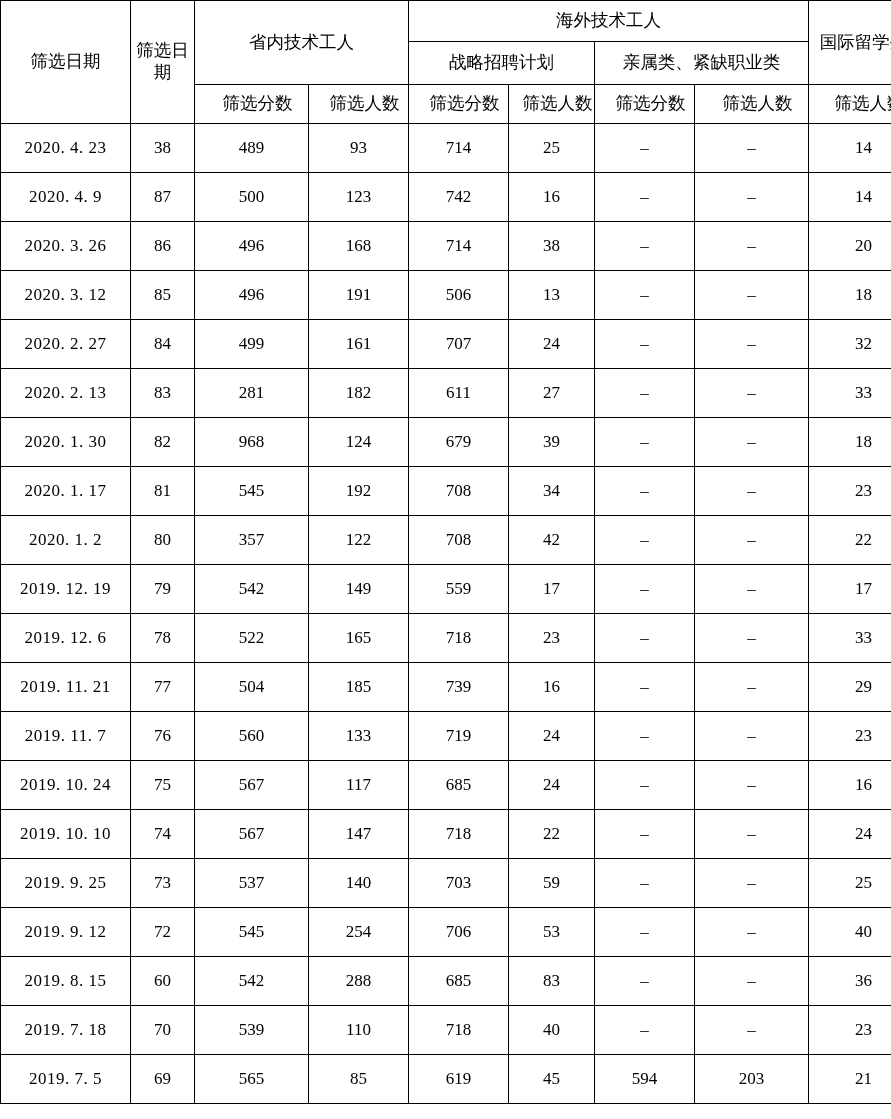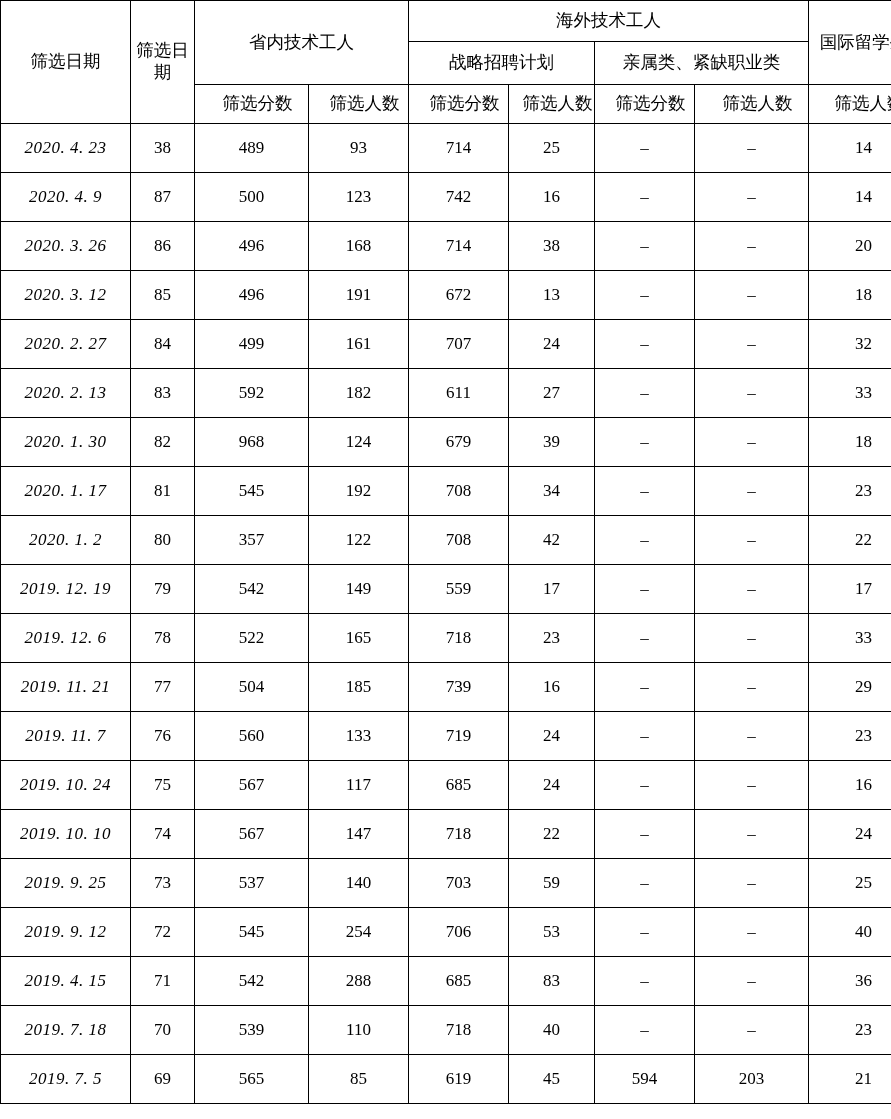--- a/index.html
+++ b/index.html
@@ -45,21 +45,20 @@
   .col-p1     { width: 114px; }
   .col-p2     { width: 100px; }
   .col-o1     { width: 100px; }
   .col-o2     { width: 86px; }
   .col-o3     { width: 100px; }
   .col-o4     { width: 114px; }
   .col-intl   { width: 110px; }
 
   td.date-cell {
     letter-spacing: 0.5px;
-    font-style: italic;
   }
   .dash {
     font-size: 17px;
   }
 </style>
 </head>
 <body>
 
 <div id="table-wrap">
   <table class="data-table">
@@ -129,41 +128,41 @@
           <td>38</td>
           <td class="dash">–</td>
           <td class="dash">–</td>
           <td>20</td>
         </tr>
         <tr>
           <td class="date-cell">2020. 3. 12</td>
           <td>85</td>
           <td>496</td>
           <td>191</td>
-          <td>672</td>
+          <td>506</td>
           <td>13</td>
           <td class="dash">–</td>
           <td class="dash">–</td>
           <td>18</td>
         </tr>
         <tr>
           <td class="date-cell">2020. 2. 27</td>
           <td>84</td>
           <td>499</td>
           <td>161</td>
           <td>707</td>
           <td>24</td>
           <td class="dash">–</td>
           <td class="dash">–</td>
           <td>32</td>
         </tr>
         <tr>
           <td class="date-cell">2020. 2. 13</td>
           <td>83</td>
-          <td>592</td>
+          <td>281</td>
           <td>182</td>
           <td>611</td>
           <td>27</td>
           <td class="dash">–</td>
           <td class="dash">–</td>
           <td>33</td>
         </tr>
         <tr>
           <td class="date-cell">2020. 1. 30</td>
           <td>82</td>
@@ -279,22 +278,22 @@
           <td>72</td>
           <td>545</td>
           <td>254</td>
           <td>706</td>
           <td>53</td>
           <td class="dash">–</td>
           <td class="dash">–</td>
           <td>40</td>
         </tr>
         <tr>
-          <td class="date-cell">2019. 4. 15</td>
-          <td>71</td>
+          <td class="date-cell">2019. 8. 15</td>
+          <td>60</td>
           <td>542</td>
           <td>288</td>
           <td>685</td>
           <td>83</td>
           <td class="dash">–</td>
           <td class="dash">–</td>
           <td>36</td>
         </tr>
         <tr>
           <td class="date-cell">2019. 7. 18</td>

